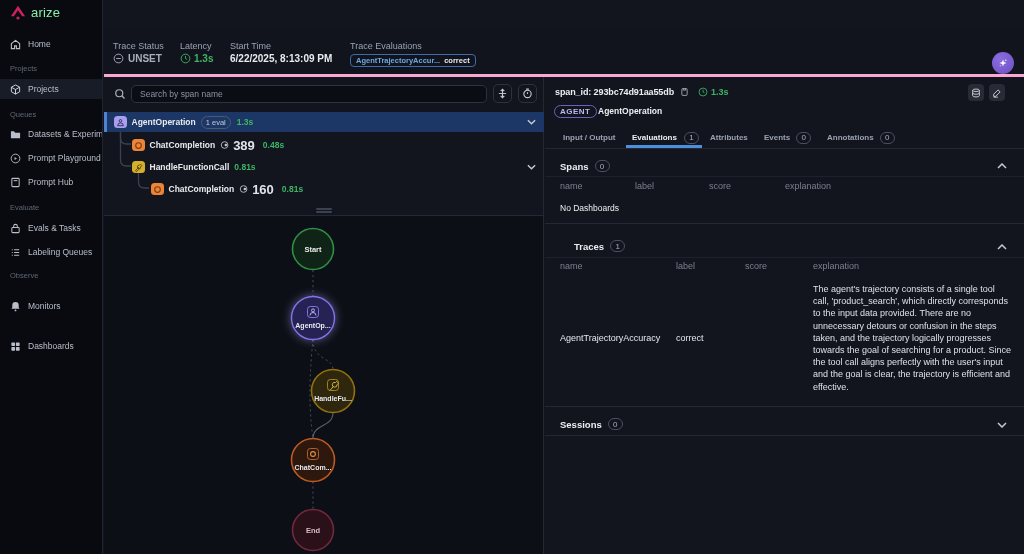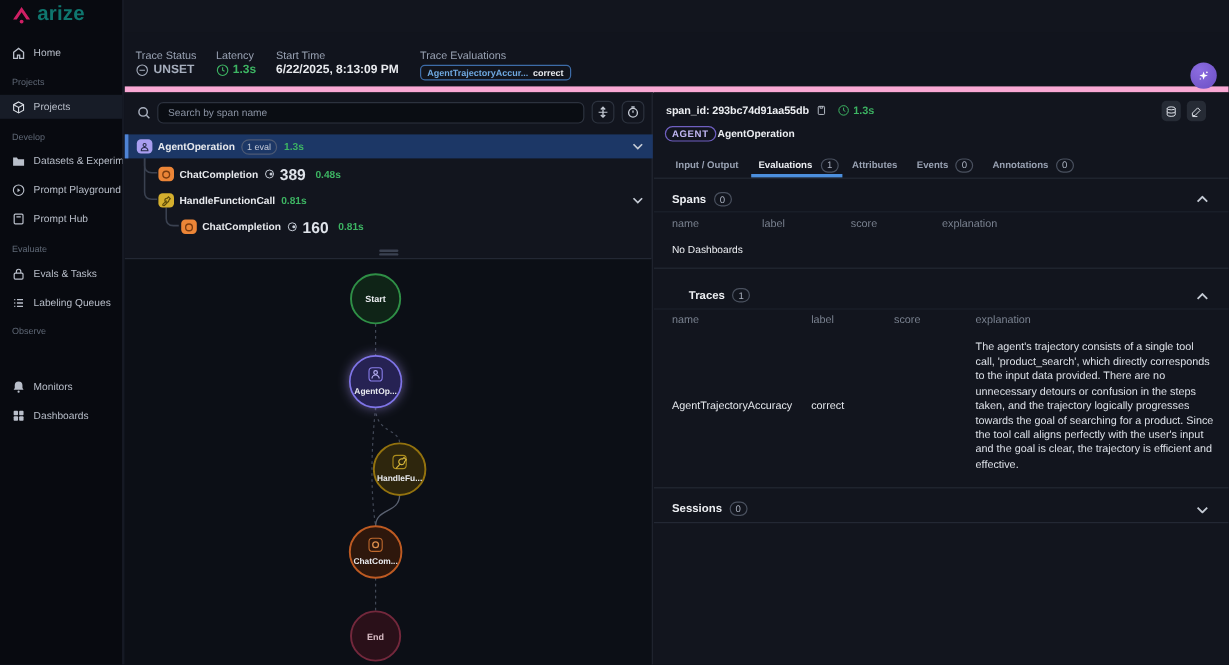--- a/index.html
+++ b/index.html
@@ -10,21 +10,21 @@
 
 #sidebar { left:0; top:0; width:103px; height:554px; background:#080a10; border-right:1px solid #1e2430; overflow:hidden; }
 .logo-row { left:9px; top:3px; height:18px; display:flex; align-items:center; }
 .side-item { left:0; width:102px; height:20px; display:flex; align-items:center; padding-left:10px; color:#b9bfca; font-size:8.5px; white-space:nowrap; }
 .side-item svg { margin-right:7px; flex:none; }
 .side-label { left:10px; color:#5f6876; font-size:7.5px; white-space:nowrap; }
 .side-sel { background:#171c27; }
 
 
 #hdr1 { left:104px; top:0; width:920px; height:27px; background:#11141d; border-bottom:1px solid #232834; }
-#hdr2 { left:104px; top:27px; width:920px; height:50px; background:#11141d; border-bottom:5px solid #f9a8d4; }
+#hdr2 { left:104px; top:27px; width:920px; height:50px; background:#11141d; border-bottom:3px solid #f9a8d4; }
 .traceid { left:23px; top:5px; color:#eceef2; font-size:13px; font-weight:bold; white-space:nowrap; }
 .hbtn { top:2px; height:16px; background:#262b35; border-radius:4px; display:flex; align-items:center; justify-content:center; color:#dfe3ea; white-space:nowrap; }
 .mlabel { color:#99a2b3; font-size:9px; top:14px; white-space:nowrap; }
 .mval { top:26px; font-size:10px; color:#e8eaee; font-weight:bold; display:flex; align-items:center; white-space:nowrap; }
 
 
 #midpanel { left:104px; top:77px; width:440px; height:477px; background:#12151e; border-right:1px solid #232834;padding-left:46px; }
 #graph { left:0px; top:138px; width:439px; height:339px; background:#0c0f16; border-top:1px solid #232834; }
 .searchbox { left:27px; top:8px; width:356px; height:18px; background:#0a0d13; border:1px solid #2c323e; border-radius:5px; color:#8b93a3; font-size:8.5px; display:flex; align-items:center; padding-left:8px; }
 .sbtn { top:7px; width:19px; height:19px; background:#12151e; border:1px solid #2c323e; border-radius:5px; display:flex; align-items:center; justify-content:center; }
@@ -44,37 +44,37 @@
 </head>
 <body>
 <div id="stage">
 
   <div class="abs" id="sidebar">
     <div class="abs logo-row">
       <svg width="18" height="17" viewBox="0 0 19 17">
         <path d="M2 12.5 L9.5 1.5 L17 12.5 L13.8 12.5 L9.5 6 L5.2 12.5 Z" fill="#cf1f64"></path>
         <circle cx="9.5" cy="14.3" r="1.7" fill="#cf1f64"></circle>
       </svg>
-      <span style="color:#0f766e;font-size:17px;font-weight:bold;margin-left:4px;letter-spacing:0.2px;">arize</span>
+      <span style="color:#86efac;font-size:13px;font-weight:normal;margin-left:4px;letter-spacing:0.2px;">arize</span>
     </div>
     <div class="abs side-item" style="top:34px;">
       <svg width="11" height="11" viewBox="0 0 24 24" fill="none" stroke="#b9bfca" stroke-width="2.4">
           <path d="M3 10 L12 3 L21 10 V21 H14 V15 H10 V21 H3 Z"></path>
         </svg>
       Home
     </div>
     <div class="abs side-label" style="top:64px;">Projects</div>
     <div class="abs side-item side-sel" style="top:79px;">
       <svg width="11" height="11" viewBox="0 0 24 24" fill="none" stroke="#d9dde4" stroke-width="2">
           <path d="M12 2 L21 7 V17 L12 22 L3 17 V7 Z"></path>
           <path d="M3 7 L12 12 L21 7 M12 12 V22"></path>
         </svg>
       Projects
     </div>
-    <div class="abs side-label" style="top:110px;">Develop</div>
+    <div class="abs side-label" style="top:110px;">Queues</div>
     <div class="abs side-item" style="top:124px;">
       <svg width="11" height="11" viewBox="0 0 24 24" fill="#b9bfca">
           <path d="M2 5 h7 l2 3 h11 v12 H2 Z"></path>
         </svg>
       Datasets &amp; Experim
     </div>
     <div class="abs side-item" style="top:148px;">
       <svg width="11" height="11" viewBox="0 0 24 24" fill="none" stroke="#b9bfca" stroke-width="2">
           <circle cx="12" cy="12" r="9.5"></circle>
           <path d="M10 8.5 L15 12 L10 15.5 Z" fill="#b9bfca" stroke="none"></path>
@@ -105,21 +105,21 @@
     <div class="abs side-label" style="top:271px;">Observe</div>
     <div class="abs side-item" style="top:288px;margin-top:48px;">
       <svg width="11" height="11" viewBox="0 0 24 24" fill="#b9bfca">
           <rect x="3" y="3" width="8" height="8" rx="1.5"></rect>
           <rect x="13" y="3" width="8" height="8" rx="1.5"></rect>
           <rect x="3" y="13" width="8" height="8" rx="1.5"></rect>
           <rect x="13" y="13" width="8" height="8" rx="1.5"></rect>
         </svg>
       Dashboards
     </div>
-    <div class="abs side-item" style="top:312px;">
+    <div class="abs side-item" style="top:296px;">
       <svg width="11" height="11" viewBox="0 0 24 24" fill="#b9bfca">
           <path d="M12 2 a7 7 0 0 1 7 7 v5 l2 3 H3 l2-3 V9 a7 7 0 0 1 7-7 Z"></path>
           <circle cx="12" cy="20.5" r="2"></circle>
         </svg>
       Monitors
     </div>
   </div>
 
 
   <div class="abs" id="hdr2">

